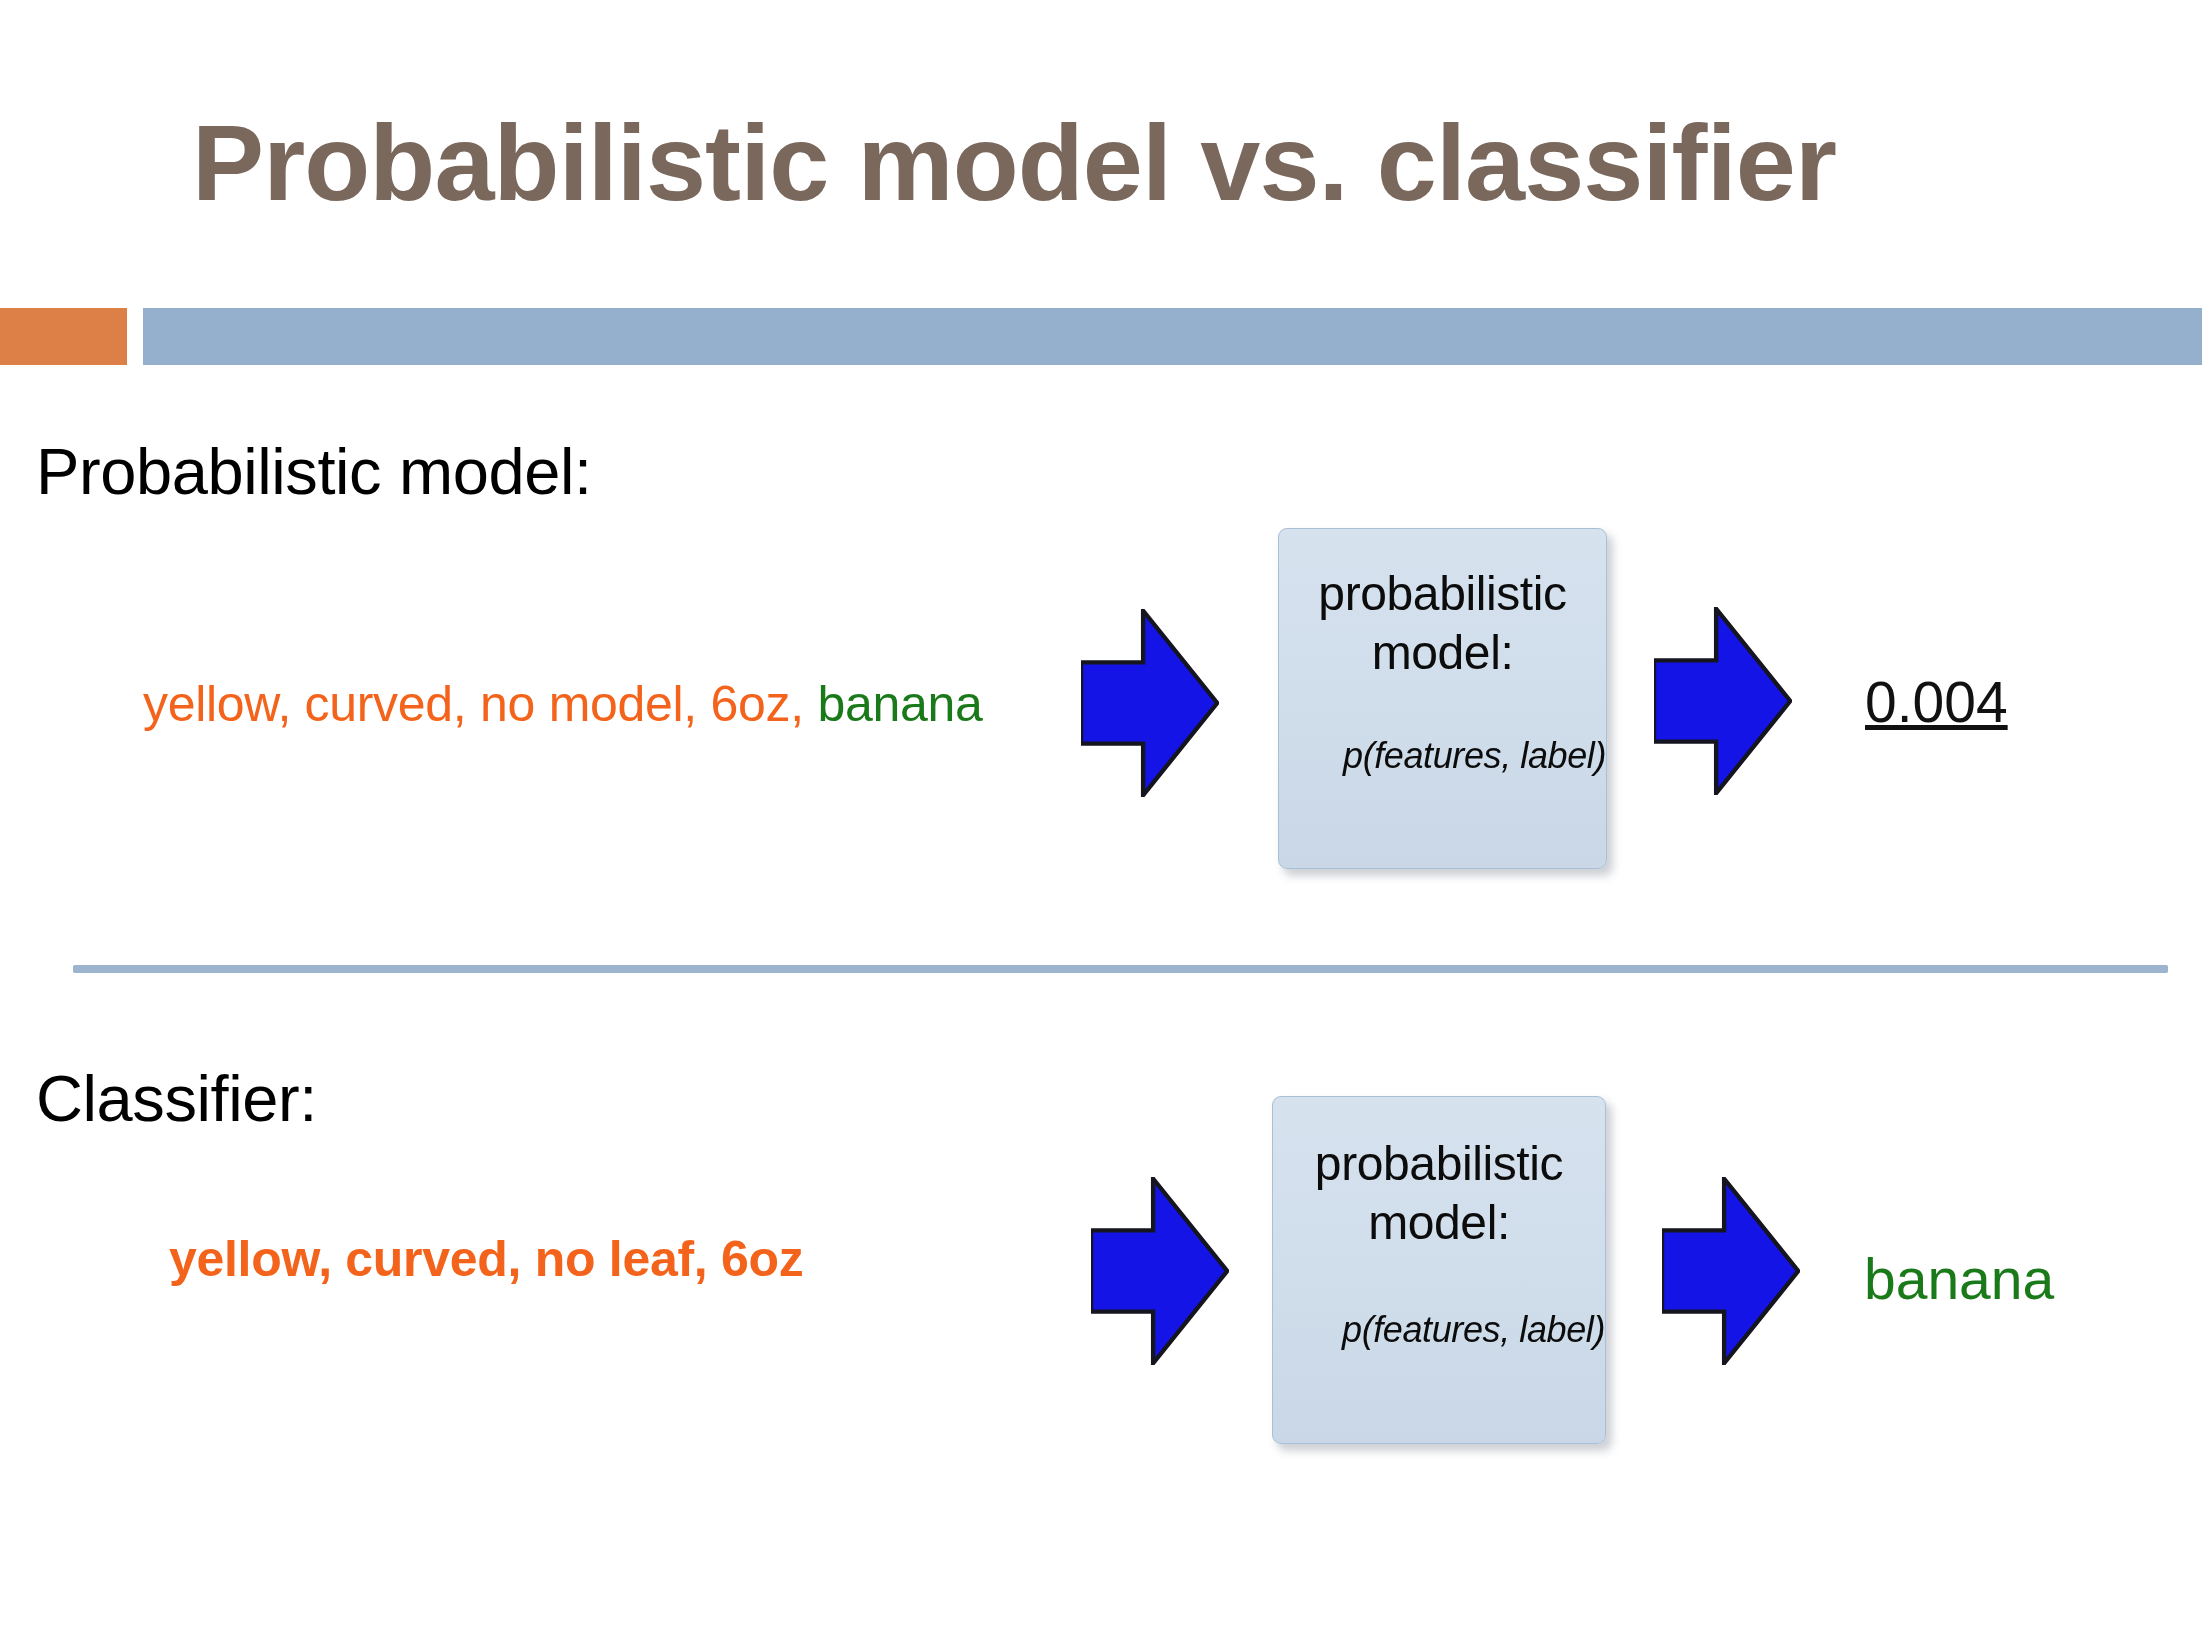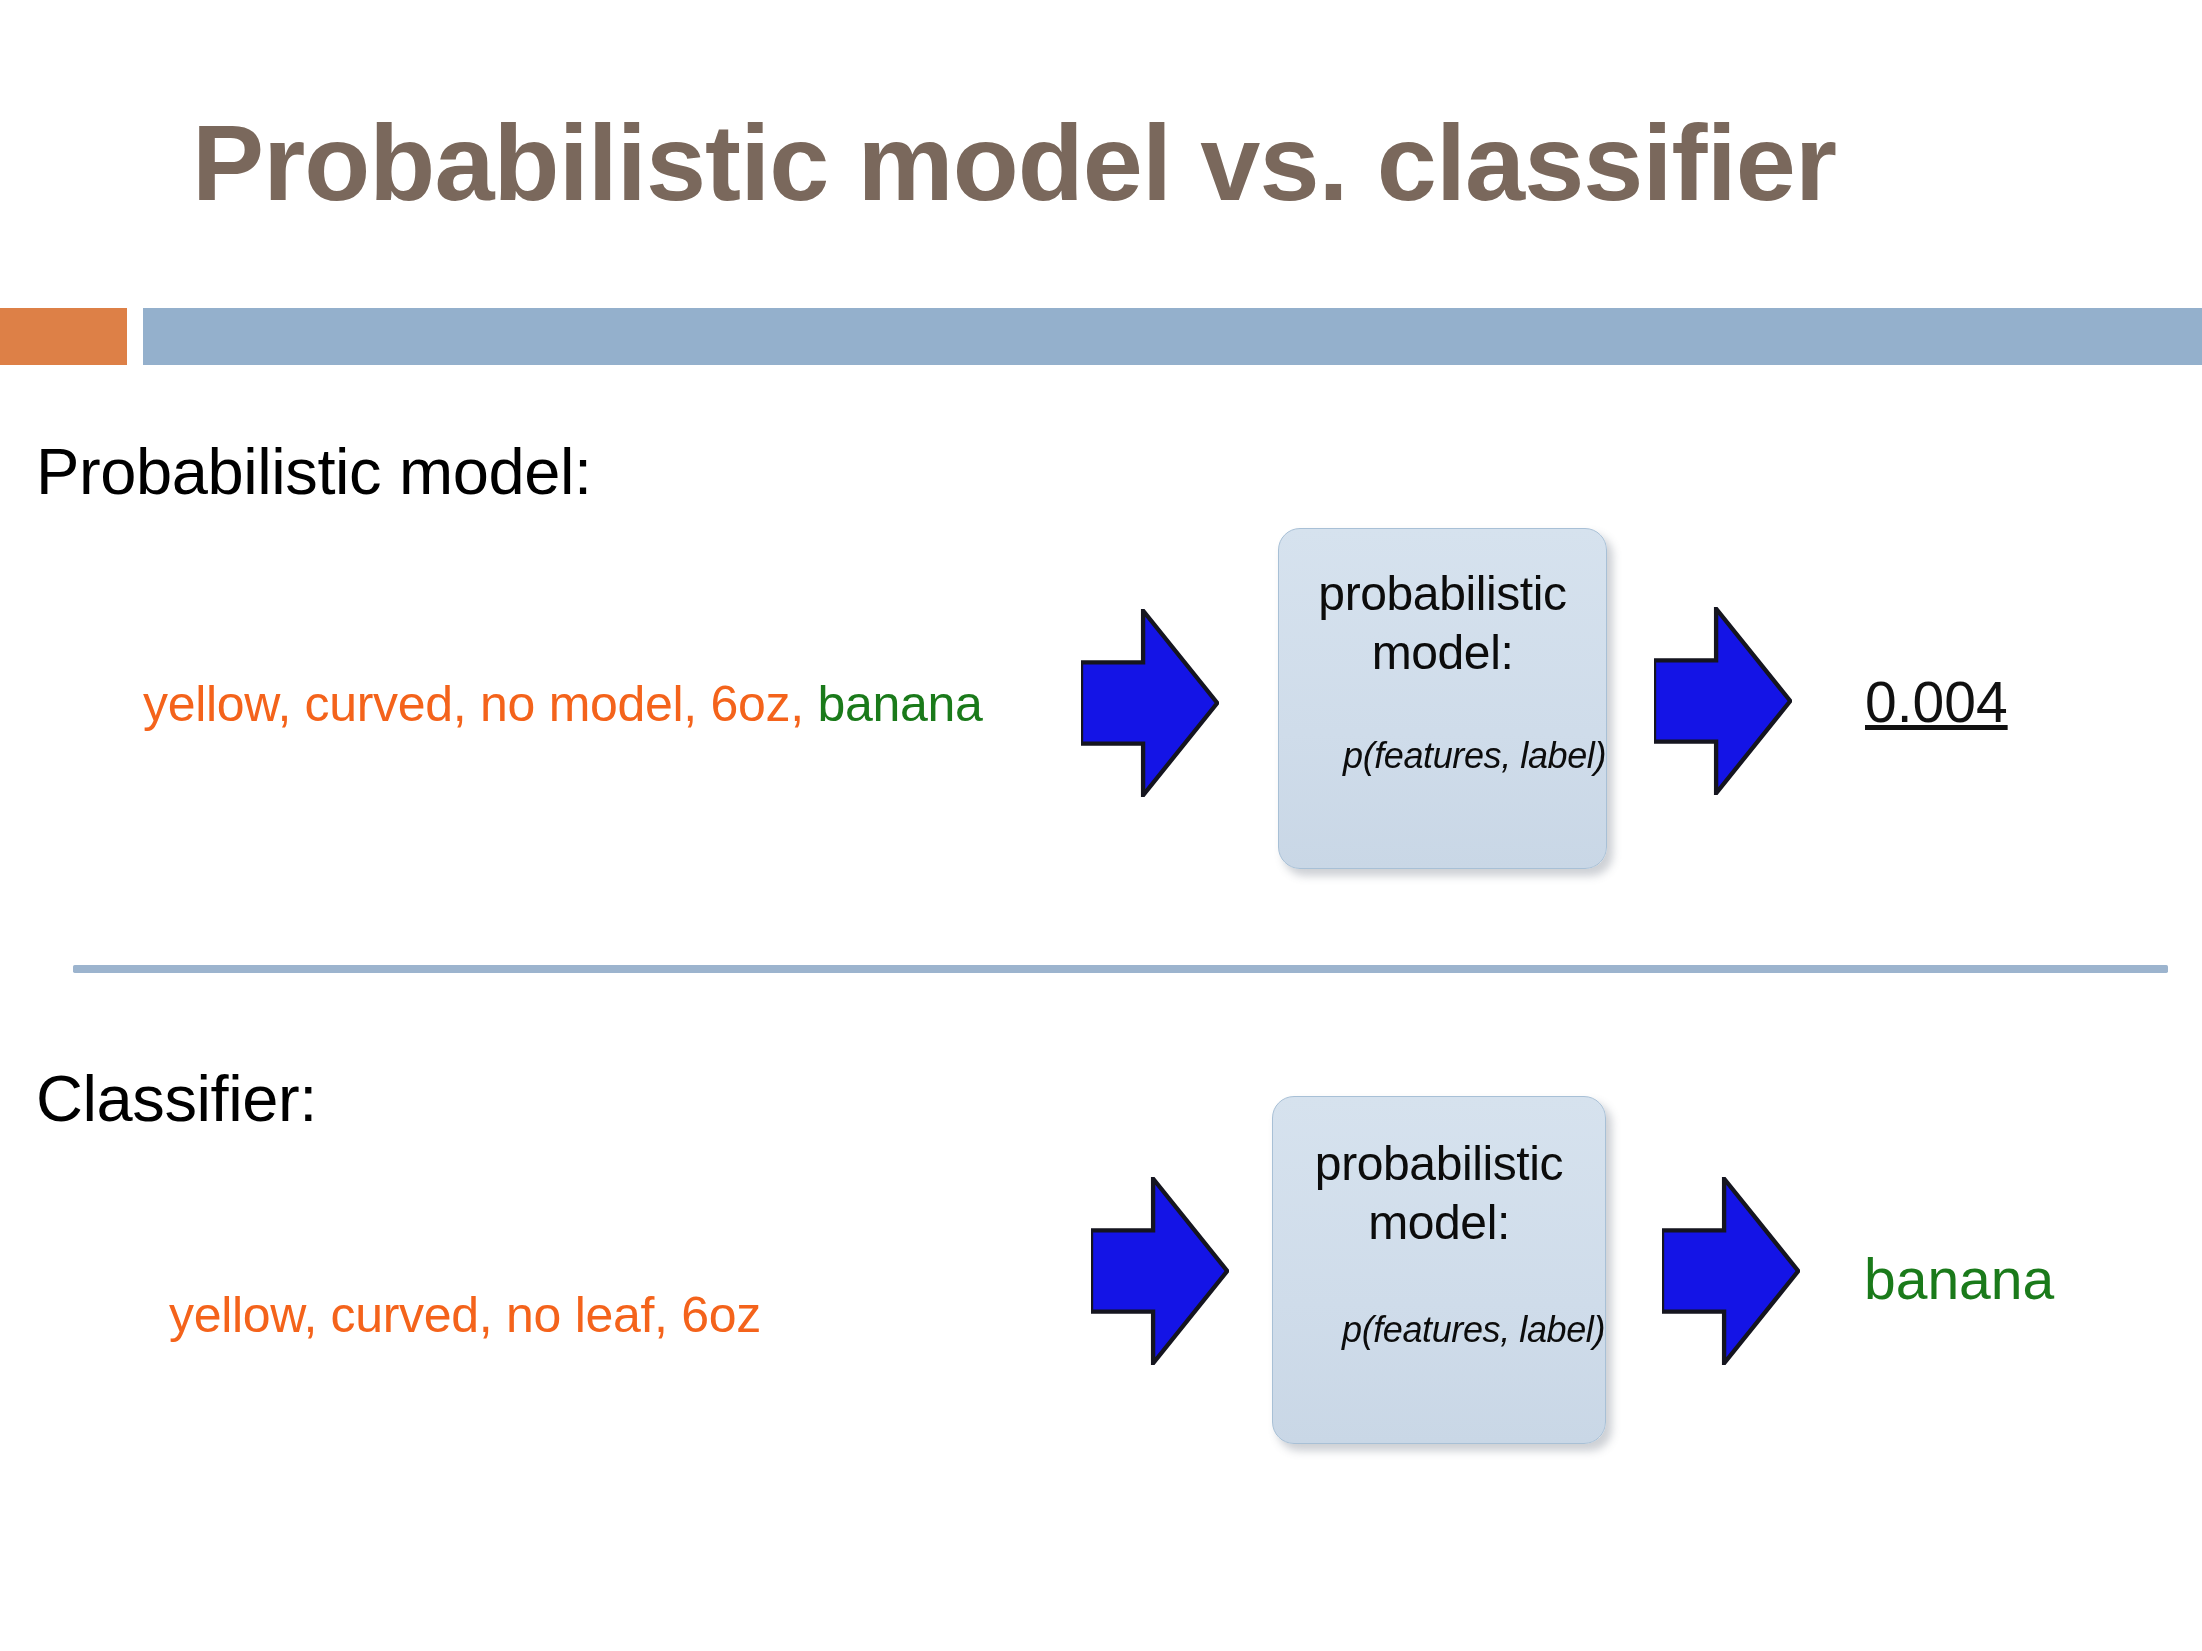--- a/index.html
+++ b/index.html
@@ -83,38 +83,38 @@
     position: absolute;
     font-size: 50px;
     font-weight: 400;
     white-space: nowrap;
     letter-spacing: -0.3px;
   }
   .feat-orange { color: #f4631b; }
   .feat-green  { color: #1a7a1a; }
 
   #features-row1 { left: 143px; top: 675px; }
-  #features-row2 { left: 169px; top: 1286px; }
+  #features-row2 { left: 169px; top: 1230px; font-weight: bold; }
 
   .output-text {
     position: absolute;
     font-size: 57px;
     font-weight: 400;
     white-space: nowrap;
     color: #111111;
   }
   #output-row1 { left: 1865px; top: 669px; color:#111111;text-decoration:underline; }
   #output-row2 { left: 1864px; top: 1246px; color: #1a7a1a; }
 
   
   .model-box {
     position: absolute;
     background: linear-gradient(180deg, #d6e2ee 0%, #cfdcea 60%, #c9d7e6 100%);
     border: 1.7px solid #a8c0d6;
-    border-radius: 22px;
+    border-radius: 9px;
     box-shadow: 5.2px 6.9px 8.6px rgba(90,100,115,0.30);
     display: flex;
     flex-direction: column;
     align-items: center;
     box-sizing: border-box;
   }
   #model-box-1 { left: 1278px; top: 528px;  width: 329px; height: 341px; }
   #model-box-2 { left: 1272px; top: 1096px; width: 334px; height: 348px; }
 
   .model-box-title {

